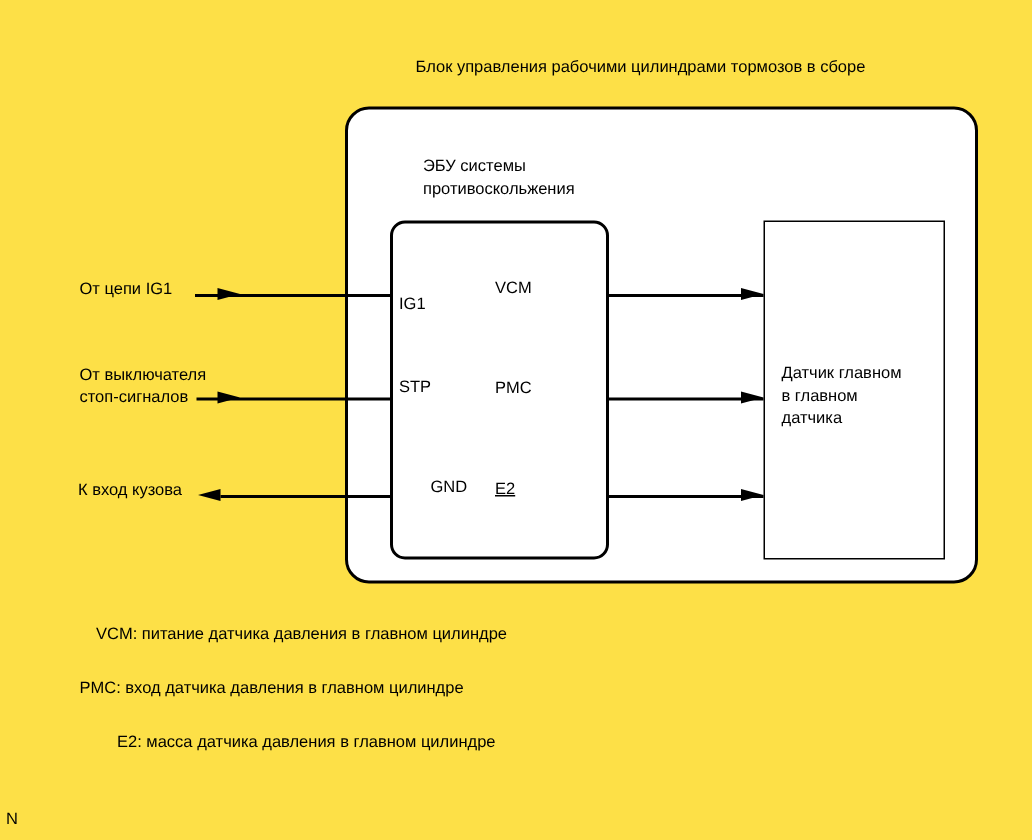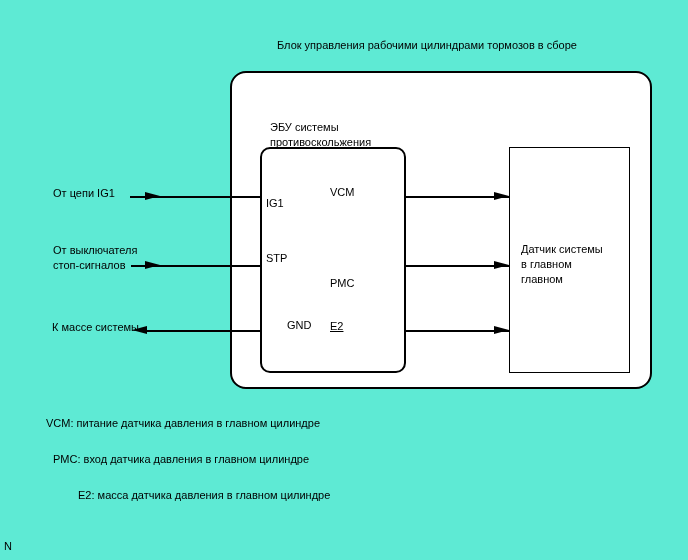--- a/index.html
+++ b/index.html
@@ -1,17 +1,17 @@
 <!DOCTYPE html>
 <html><head>
 <meta charset="utf-8">
 <style>
   html,body{margin:0;padding:0;background:#fff;}
   #stage{
-    position:relative;width:688px;height:560px;background:#5eead4;
+    position:relative;width:688px;height:560px;background:#fde047;
     font-family:"Liberation Sans","DejaVu Sans",sans-serif;
     font-size:11px;line-height:15px;color:#000;overflow:hidden;
   }
   .abs{position:absolute;}
   .txt{white-space:nowrap;}
   .box{position:absolute;border:2px solid #000;background:#fff;box-sizing:border-box;}
   .rounded-outer{border-radius:16px;}
   .rounded-ecu{border-radius:10px;}
   .sensor{border-width:1.5px;}
   .wire{position:absolute;height:1.5px;background:#000;}
@@ -22,66 +22,66 @@
 </style>
 </head>
 <body>
 
 <div id="stage">
 
   <div class="abs txt" style="left:277px;top:38px;">Блок управления рабочими цилиндрами тормозов в сборе</div>
 
   <div class="box rounded-outer" style="left:230px;top:71px;width:422px;height:318px;"></div>
 
-  <div class="abs" style="left:270px;top:104px;margin-top:16px;">
+  <div class="abs" style="left:282px;top:104px;">
     <div class="txt">ЭБУ системы</div>
     <div class="txt">противоскольжения</div>
   </div>
 
   <div class="box rounded-ecu" style="left:260px;top:147px;width:146px;height:226px;"></div>
 
   <div class="box sensor" style="left:509px;top:147px;width:121px;height:226px;"></div>
   <div class="abs" style="left:521px;top:242px;">
-    <div class="txt">Датчик системы</div>
+    <div class="txt">Датчик главном</div>
     <div class="txt">в главном</div>
-    <div class="txt">главном</div>
+    <div class="txt">датчика</div>
   </div>
 
   <div class="abs txt" style="left:266px;top:196px;">IG1</div>
   <div class="abs txt" style="left:266px;top:251px;">STP</div>
   <div class="abs txt" style="left:266px;top:318px;margin-left:21px;">GND</div>
 
   <div class="abs txt pin-right" style="left:330px;top:185px;">VCM</div>
-  <div class="abs txt pin-right" style="left:330px;top:252px;margin-top:24px;">PMC</div>
+  <div class="abs txt pin-right" style="left:330px;top:252px;">PMC</div>
   <div class="abs txt pin-right" style="left:330px;top:319px;text-decoration:underline;">E2</div>
 
   <div class="abs txt" style="left:53px;top:186px;">От цепи IG1</div>
   <div class="abs" style="left:53px;top:243px;">
     <div class="txt">От выключателя</div>
     <div class="txt">стоп-сигналов</div>
   </div>
-  <div class="abs txt" style="left:52px;top:320px;">К массе системы</div>
+  <div class="abs txt" style="left:52px;top:320px;">К вход кузова</div>
 
   <div class="wire" style="left:130px;top:196px;width:130px;"></div>
   <div class="arr arr-r" style="left:145px;top:192px;"></div>
 
   <div class="wire" style="left:131px;top:265px;width:129px;"></div>
   <div class="arr arr-r" style="left:145px;top:261px;"></div>
 
   <div class="wire" style="left:147px;top:330px;width:113px;"></div>
   <div class="arr arr-l" style="left:132px;top:326px;"></div>
 
   <div class="wire" style="left:406px;top:196px;width:103px;"></div>
   <div class="arr arr-r" style="left:494px;top:192px;"></div>
 
   <div class="wire" style="left:406px;top:265px;width:103px;"></div>
   <div class="arr arr-r" style="left:494px;top:261px;"></div>
 
   <div class="wire" style="left:406px;top:330px;width:103px;"></div>
   <div class="arr arr-r" style="left:494px;top:326px;"></div>
 
-  <div class="abs txt" style="left:46px;top:416px;">VCM: питание датчика давления в главном цилиндре</div>
+  <div class="abs txt" style="left:64px;top:416px;">VCM: питание датчика давления в главном цилиндре</div>
   <div class="abs txt" style="left:53px;top:452px;">PMC: вход датчика давления в главном цилиндре</div>
   <div class="abs txt" style="left:53px;top:488px;margin-left:25px;">E2: масса датчика давления в главном цилиндре</div>
 
   <div class="abs txt" style="left:4px;top:539px;">N</div>
 
 </div>
 
 </body></html>

